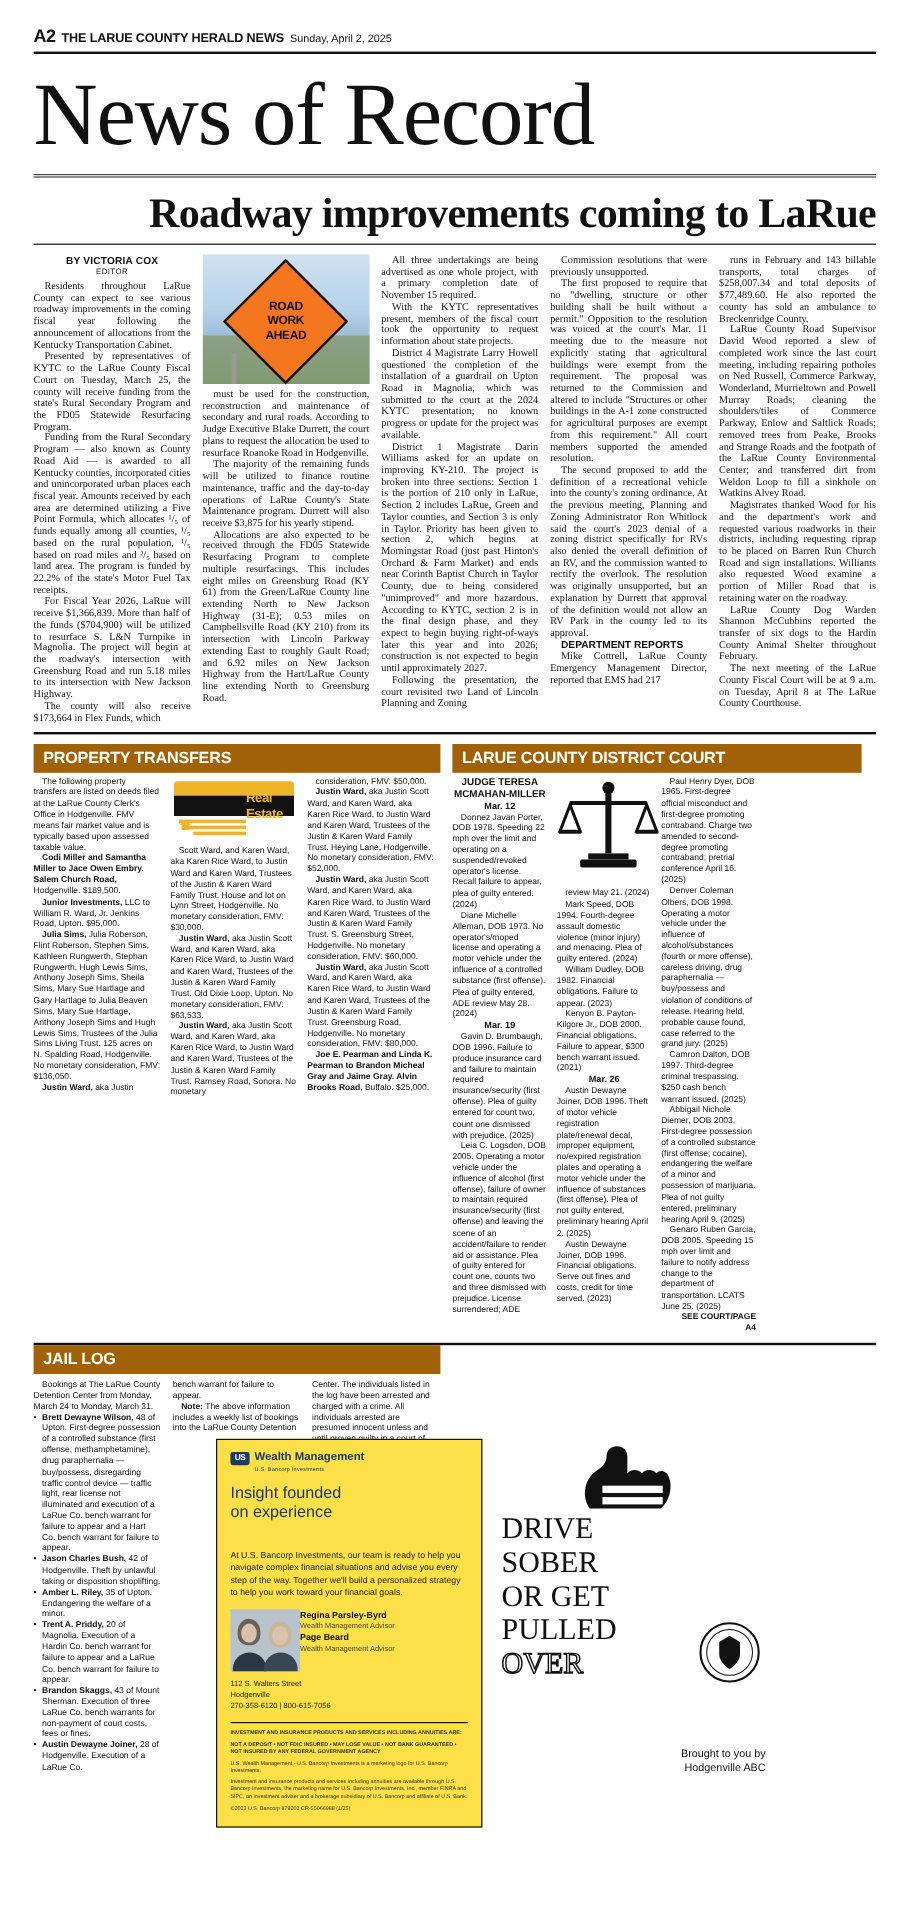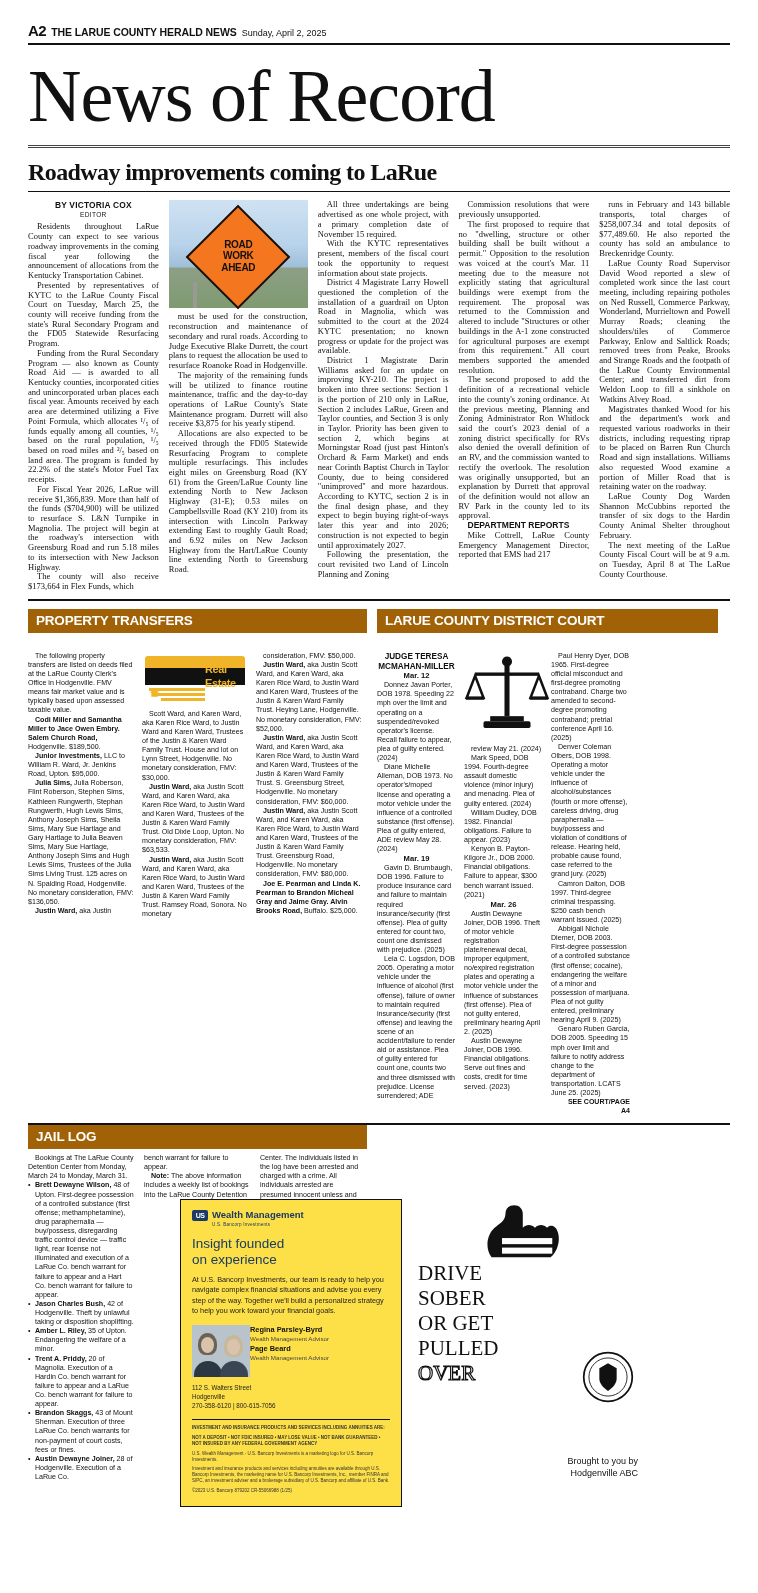--- a/index.html
+++ b/index.html
@@ -27,22 +27,22 @@
   
   .masthead {
     font-family:"Liberation Serif", serif;
     font-size:74px; line-height:0.95; letter-spacing:-1px;
     padding:16px 0 4px 0;
   }
   .double-rule { border-top:1.6px solid #444; border-bottom:1.6px solid #444; height:3px; margin:10px 0 12px 0; }
 
   .headline {
     font-family:"Liberation Serif", serif;
-    font-weight:bold; font-size:24px; line-height:1.05; letter-spacing:-0.6px;
-    text-align:left; margin:2px 0 6px 0;
+    font-weight:bold; font-size:35px; line-height:1.05; letter-spacing:-0.6px;
+    text-align:right; margin:2px 0 6px 0;
   }
   .hr-thin { border-top:1px solid #111; margin:6px 0 8px 0; }
 
   
   .story { display:flex; gap:10px; }
   .col { width:139px; }
   .byline { text-align:center; font-family:"Liberation Sans", sans-serif; font-weight:bold; font-size:8.4px; letter-spacing:0.2px; }
   .byline-sub { text-align:center; font-family:"Liberation Sans", sans-serif; font-size:6.6px; letter-spacing:0.3px; margin-top:1px; margin-bottom:4px;}
   .body p {
     margin:0; text-indent:9px; font-size:8.5px; line-height:1.145;
@@ -77,21 +77,21 @@
     font-family:"Liberation Sans", sans-serif; font-weight:bold;
     font-size:13.5px; letter-spacing:-0.2px;
     padding:4px 8px 5px 8px;
   }
   .blockrule { border-top:2.4px solid #111; margin-top:7px; }
 
   
   .two-panel { display:flex; gap:10px; margin-top:8px; }
   .panel-left { width:339px; }
   .panel-right { width:341px; }
-  .subcols { display:flex; gap:8px; margin-top:19px; }
+  .subcols { display:flex; gap:8px; margin-top:3px; }
   .sc { font-family:"Liberation Sans", sans-serif; font-size:7.1px; line-height:1.285; }
   .sc p { margin:0; text-indent:7px; }
   .sc b { font-weight:bold; }
   .sc-w3 { width:106px; }
   .sc-w4 { width:79px; }
   .centerhead { text-align:center; font-weight:bold; font-size:8.2px; line-height:1.2; text-indent:0 !important; margin-bottom:1px; }
   .datehead { text-align:center; font-weight:bold; font-size:7.6px; text-indent:0 !important; margin:2px 0 0 0; }
 
   
   .re-logo { width:100px; height:54px; position:relative; margin:0 auto 4px auto; }
@@ -117,40 +117,40 @@
   
   .ads { display:flex; gap:10px; margin-top:9px; }
   .ad-usb {
     width:222px; border:1px solid #111; padding:10px 11px 8px 11px;
     font-family:"Liberation Sans", sans-serif; background:#fde047;
   }
   .usb-logo { display:flex; align-items:flex-start; gap:4px; margin-bottom:9px; }
   .usb-mark { width:16px; height:11px; background:#1b3a66; border-radius:2px; color:#fff; font-size:7px; font-weight:bold; display:flex; align-items:center; justify-content:center; letter-spacing:-0.5px;}
   .usb-name { font-size:9.5px; font-weight:bold; color:#1b3a66; line-height:1; }
   .usb-sub { font-size:4.6px; color:#1b3a66; margin-top:2px; letter-spacing:0.2px; }
-  .usb-head { font-size:13.5px; color:#1b3a66; line-height:1.2; margin-bottom:7px; font-weight:normal; }
+  .usb-head { font-size:13.5px; color:#1b3a66; line-height:1.2; margin-bottom:23px; font-weight:normal; }
   .usb-body { font-size:7.3px; line-height:1.42; color:#222; margin-bottom:9px; }
   .usb-people { display:flex; gap:0; margin-bottom:7px; }
   .usb-photo { width:58px; height:52px; background:#b9c3cc; position:relative; overflow:hidden; }
   .face { position:absolute; border-radius:50%; background:#d9c3ad; }
   .hair { position:absolute; border-radius:50% 50% 40% 40%; background:#6b6256; }
   .shoulders { position:absolute; bottom:0; left:50%; transform:translateX(-50%); width:40px; height:16px; background:#2c3744; border-radius:16px 16px 0 0; }
   .usb-names { font-size:7px; line-height:1.35; }
   .usb-names b { font-size:7.4px; }
   .usb-names .role { color:#444; font-size:6.2px; }
   .usb-addr { font-size:6.3px; line-height:1.4; color:#222; margin-bottom:8px; }
   .usb-disc { border-top:1px solid #111; padding-top:5px; font-size:4.5px; line-height:1.32; color:#333; }
   .usb-disc .cap { font-weight:bold; text-transform:uppercase; }
   .usb-disc p { margin:0 0 4px 0; }
 
   
   .ad-drive { width:226px; position:relative; }
   .ds-art { position:relative; width:226px; height:250px; }
   .ds-stack { position:absolute; left:6px; top:62px; width:214px; }
-  .ds-stack div { font-size:21px; }
+  .ds-stack div { font-size:25px; }
   .ds-over { font-size:31px; color:#fff; -webkit-text-stroke:1.2px #111; }
   .ds-hands { position:absolute; left:64px; top:2px; width:104px; height:62px; }
   .ad-caption { font-family:"Liberation Sans", sans-serif; font-size:9px; text-align:right; line-height:1.35; margin-top:6px; color:#111; }
   .ds-seal { position:absolute; right:4px; bottom:46px; width:52px; height:52px; }
 
   .see-more { font-family:"Liberation Sans", sans-serif; font-weight:bold; font-size:7px; text-align:right; margin-top:4px; }
   .jl-note b { font-weight:bold; }
 </style>
 </head>
 <body>

